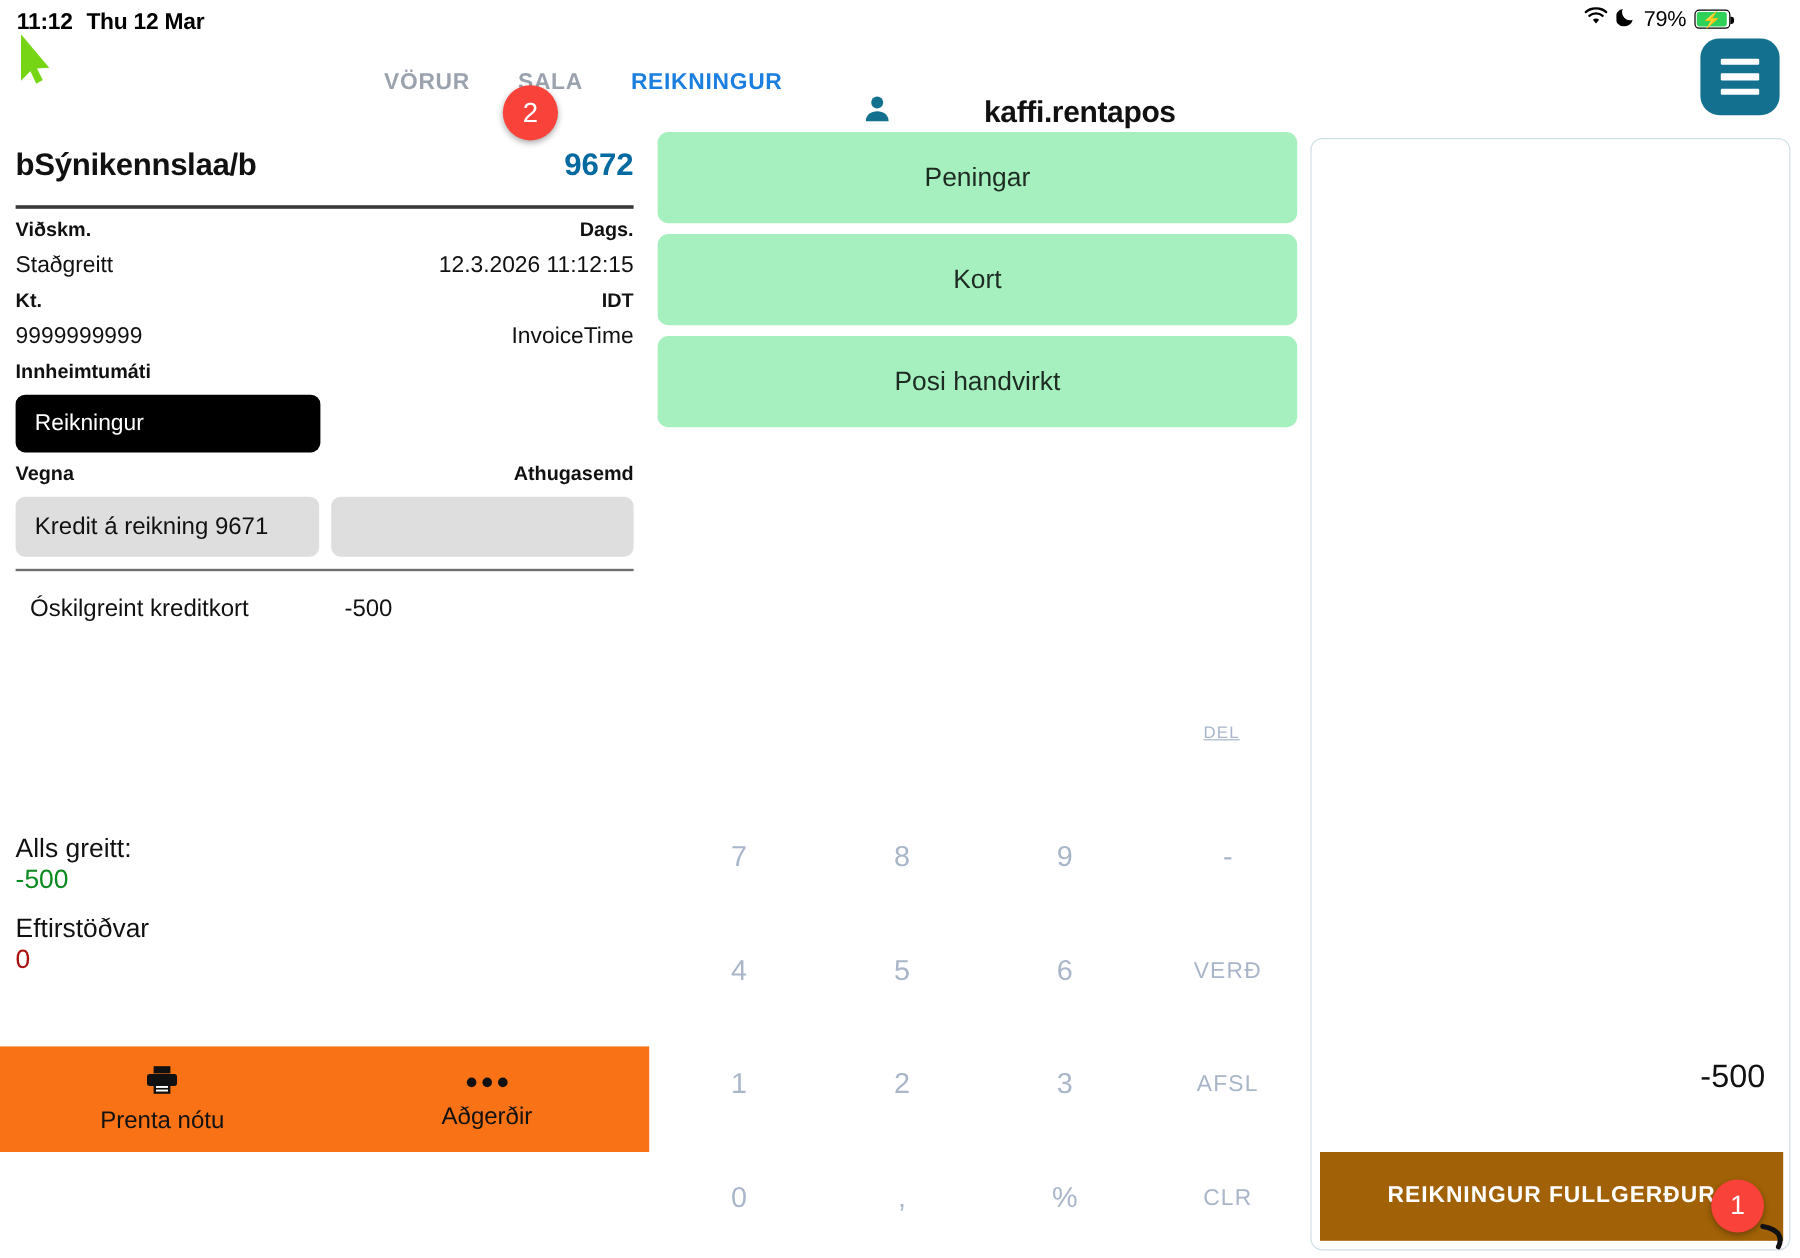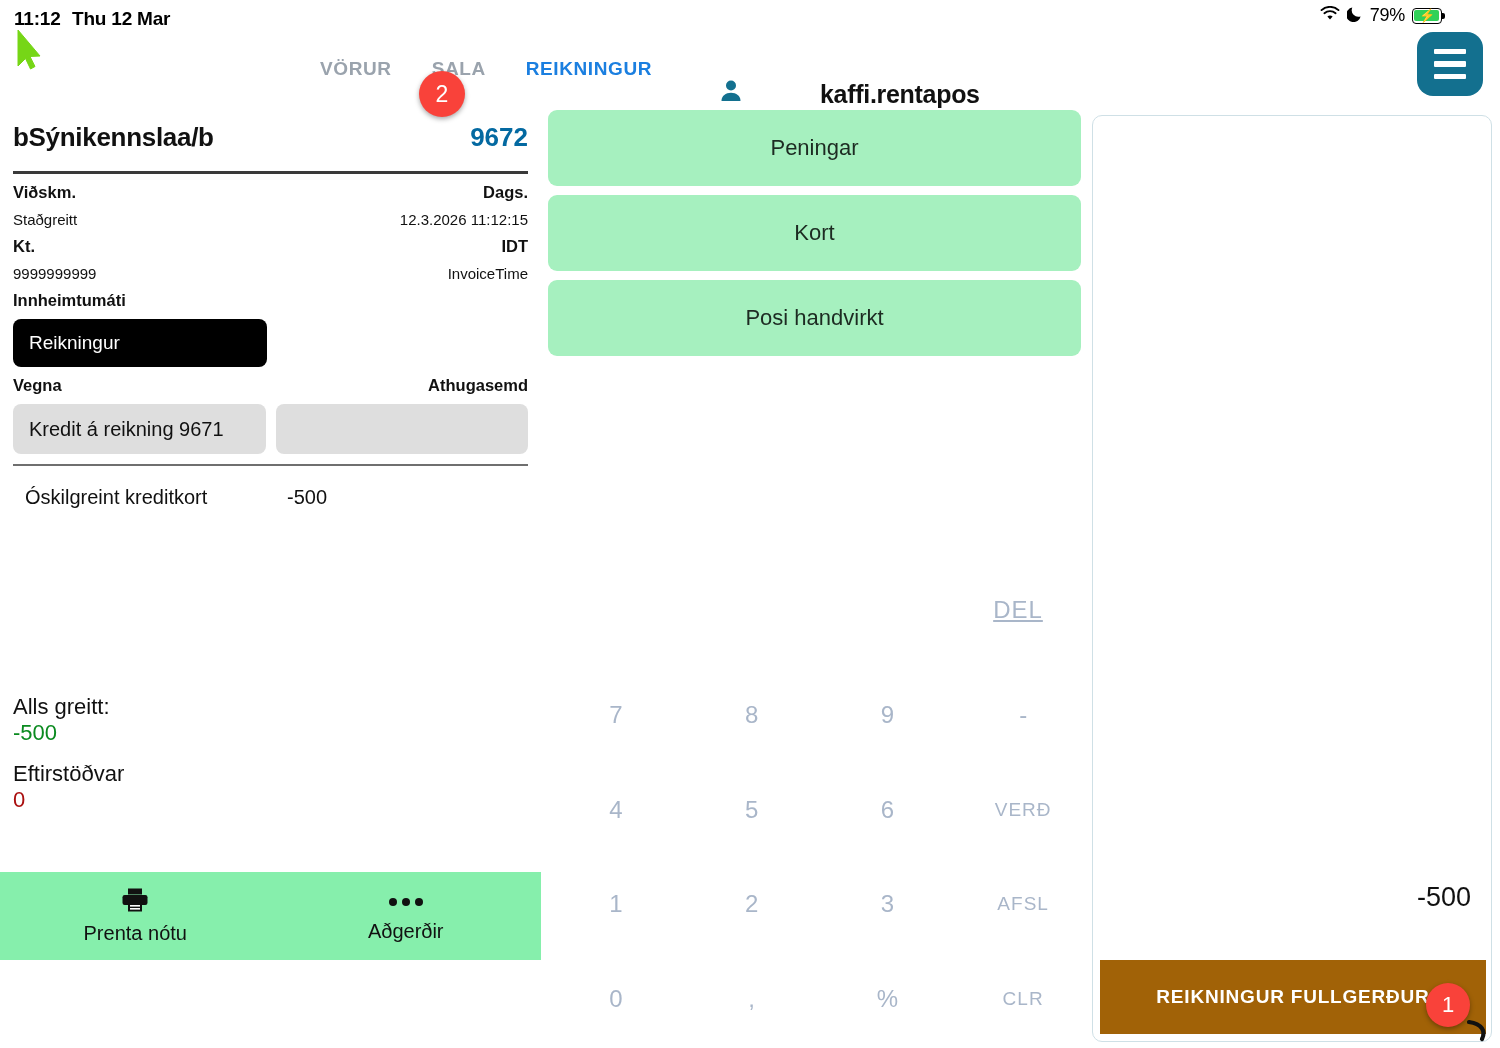--- a/index.html
+++ b/index.html
@@ -91,21 +91,21 @@
   .left-panel { position: absolute; left: 0; top: 110px; width: 541px; height: 938px; }
   .lp-pad { position: absolute; left: 13px; right: 13px; top: 0; }
   .lp-head { display: flex; justify-content: space-between; align-items: baseline; padding-top: 12px; }
   .lp-title { font-size: 26px; font-weight: 700; color: #111; letter-spacing: -0.3px; }
   .lp-num { font-size: 26px; font-weight: 700; color: #0369a1; }
   .rule-dark { height: 3px; background: #3a3a3a; margin-top: 18px; }
   .rule-gray { height: 2px; background: #6f6f6f; margin-top: 10px; }
 
   .kv-row { display: flex; justify-content: space-between; margin-top: 9px; }
   .kv-lbl { font-size: 16.5px; font-weight: 700; color: #111; }
-  .kv-val { font-size: 15px; font-weight: 400; color: #111; text-align: right; }
+  .kv-val { font-size: 19px; font-weight: 400; color: #111; text-align: right; }
 
   .chip-dark {
     margin-top: 9px; width: 254px; height: 48px; background: #000;
     border-radius: 8px; color: #fff; font-size: 19px;
     display: flex; align-items: center; padding-left: 16px; cursor: pointer;
   }
   .field-row { display: flex; gap: 10px; margin-top: 9px; }
   .field {
     height: 50px; background: #dedede; border-radius: 8px;
     display: flex; align-items: center; padding-left: 16px;
@@ -119,21 +119,21 @@
   .pay-amt { font-size: 20px; color: #111; }
 
   .totals { position: absolute; left: 13px; right: 13px; bottom: 220px; }
   .tot-row { display: flex; justify-content: space-between; align-items: baseline; margin-bottom: 15px; flex-direction: column; }
   .tot-lbl { font-size: 22px; color: #111; }
   .tot-green { font-size: 22px; color: #0a8a1f; }
   .tot-red { font-size: 22px; color: #aa0f0f; }
 
   .actionbar {
     position: absolute; left: 0; top: 762px; width: 541px; height: 88px;
-    background: #86efac; display: flex;
+    background: #f97316; display: flex;
   }
   .action-item {
     flex: 1; display: flex; flex-direction: column; align-items: center; justify-content: center;
     gap: 5px; cursor: pointer;
   }
   .action-lbl { font-size: 20px; color: #111; }
   .dots { display: flex; gap: 5px; height: 26px; align-items: center; }
   .dots i { width: 8px; height: 8px; background: #111; border-radius: 50%; display: block; }
 
   
@@ -142,21 +142,21 @@
     width: 533px; height: 76px; margin-bottom: 9px;
     background: #a6f0bf; border-radius: 9px;
     display: flex; align-items: center; justify-content: center;
     font-size: 22px; color: #1d2b22; cursor: pointer;
   }
 
   .keypad { position: absolute; left: 0; top: 470px; width: 543px; height: 468px; }
   .kp-del {
     position: absolute; left: 400px; top: 0; width: 140px; height: 60px;
     display: flex; align-items: center; justify-content: center;
-    font-size: 24px; color: #a9b6c9; letter-spacing: 1px; cursor: pointer; text-decoration: underline;
+    font-size: 14px; color: #a9b6c9; letter-spacing: 1px; cursor: pointer; text-decoration: underline;
   }
   .kp-grid {
     position: absolute; left: 0; top: 88px; width: 543px; height: 378px;
     display: grid; grid-template-columns: repeat(4, 1fr); grid-template-rows: repeat(4, 1fr);
   }
   .kp-key {
     display: flex; align-items: center; justify-content: center;
     font-size: 24px; color: #a9b6c9; cursor: pointer; user-select: none;
   }
   .kp-key.word { font-size: 19px; letter-spacing: 1px; }

